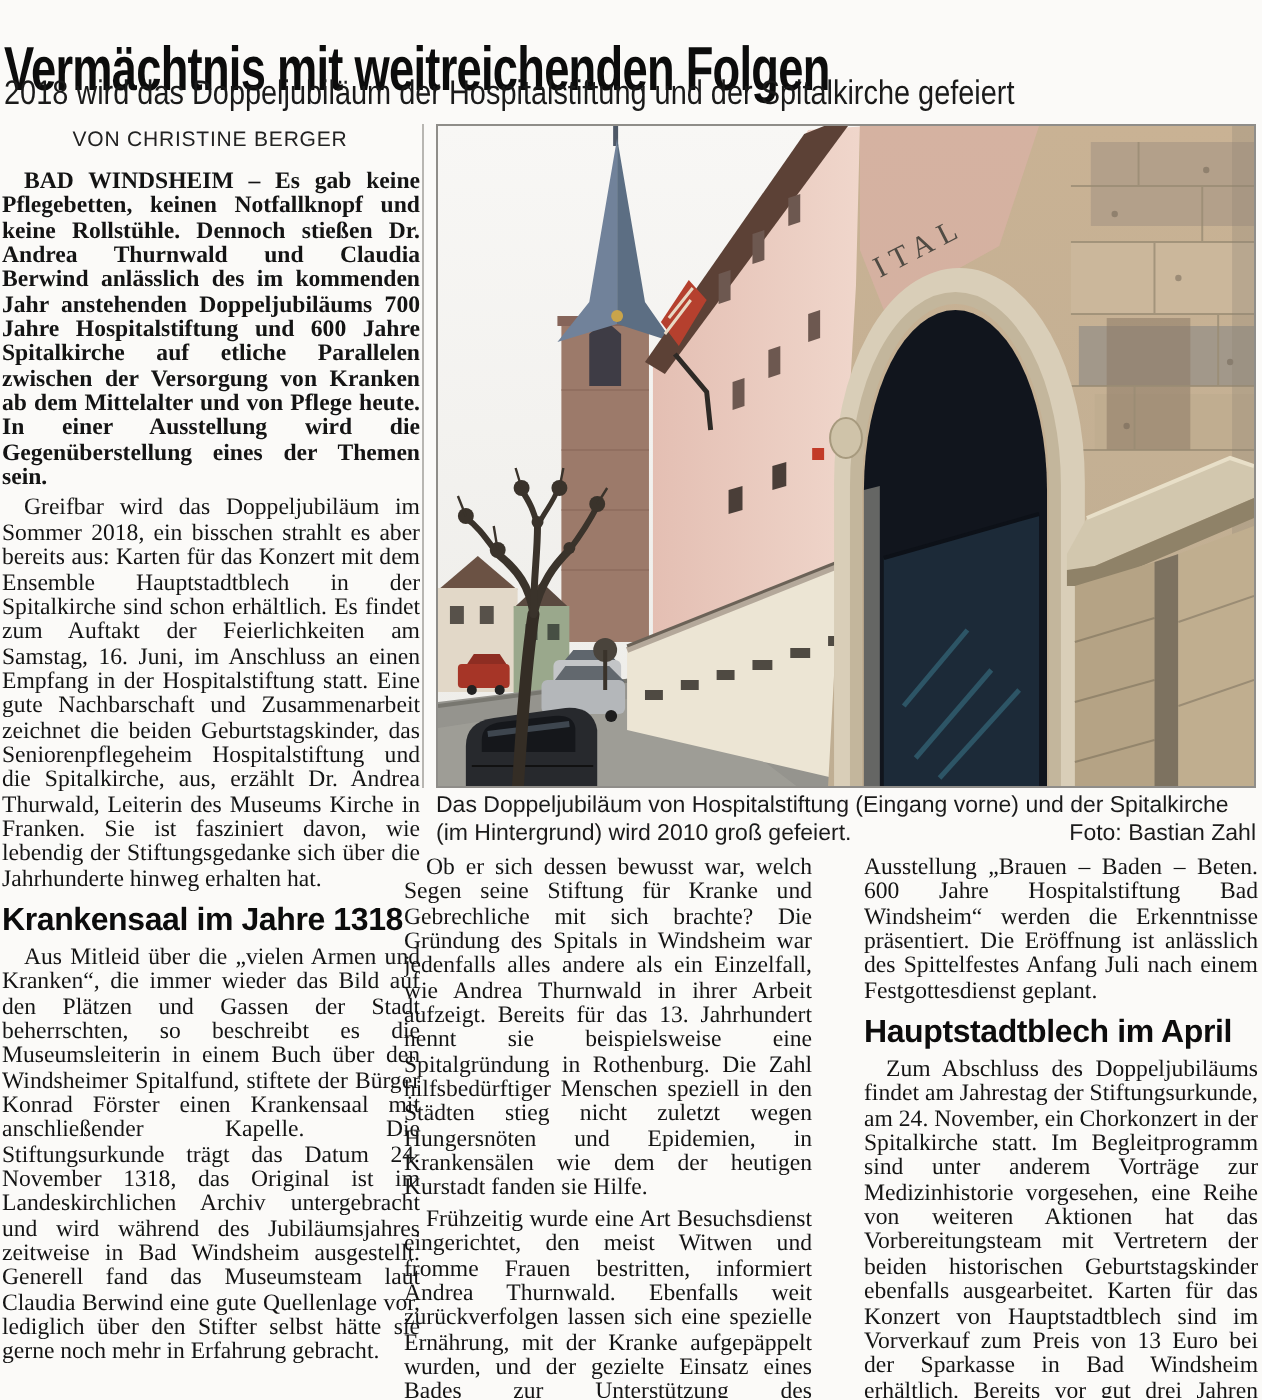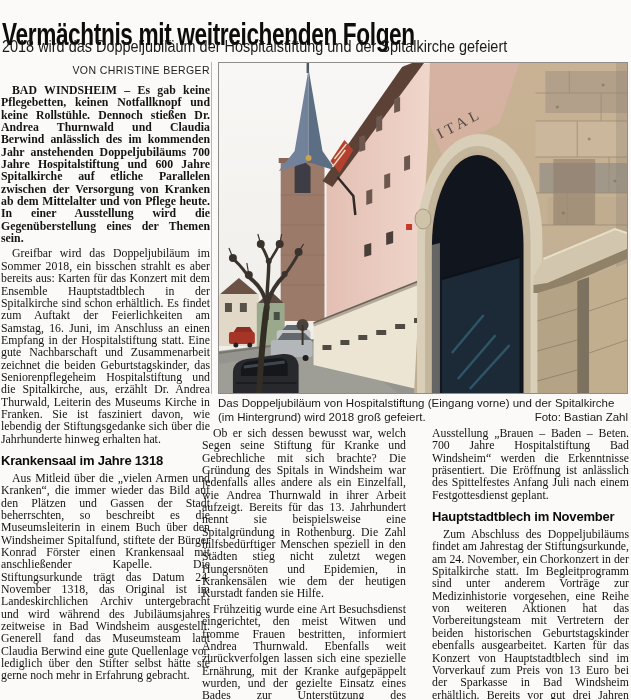--- a/index.html
+++ b/index.html
@@ -14,37 +14,37 @@
     font-size:31px;line-height:40px;letter-spacing:-0.5px;color:#0c0c0c;
     transform:scaleX(0.73);transform-origin:0 0;
   }
   .deck{
     position:absolute;left:2px;top:37px;white-space:nowrap;
     font-family:"Liberation Sans",sans-serif;font-weight:400;
     font-size:17px;color:#1a1a1a;
     transform:scaleX(0.85);transform-origin:0 0;
   }
   .byline{
-    position:absolute;left:0;top:64px;width:210px;text-align:right;
+    position:absolute;left:0;top:64px;width:210px;text-align:center;
     font-family:"Liberation Sans",sans-serif;font-size:10.5px;
     letter-spacing:0.4px;color:#222;
   }
   .col{
     position:absolute;font-size:11.8px;line-height:12.35px;
     text-align:justify;hyphens:auto;-webkit-hyphens:auto;overflow:hidden;
   }
   .col p{margin:0 0 3px 0}
   .col p.ind{text-indent:11px}
   .lead{font-weight:bold}
   .col-left{left:1px;top:84px;width:209px;height:615px}
   .col-mid{left:202px;top:427px;width:204px;height:272px}
   .col-right{left:432px;top:427px;width:197px;height:272px}
   .subh{
     font-family:"Liberation Sans",sans-serif;font-weight:700;
-    font-size:13px;line-height:17px;letter-spacing:-0.2px;color:#0c0c0c;
+    font-size:16px;line-height:17px;letter-spacing:-0.2px;color:#0c0c0c;
     margin:7px 0 3px 0;text-align:left;
   }
   .rule-v{position:absolute;left:211px;top:62px;width:1px;height:332px;background:#b8b6b2}
   .photo{
     position:absolute;left:218px;top:62px;width:408px;height:330px;
     border:1px solid #8f8d89;background:#efeeec;
   }
   .photo svg{display:block;width:100%;height:100%}
   .caption{
     position:absolute;left:218px;top:396px;width:410px;
@@ -239,26 +239,26 @@
       <path d="M360,218 L372,214 L372,330 L360,330 Z" fill="#7d7260"></path>
       <path d="M372,214 L410,200 L410,330 L372,330 Z" fill="#c0ae8f"></path>
       <path d="M372,248 l38,-13 M372,290 l38,-13" stroke="#9a8c74" stroke-width="1"></path>
     </g>
 
     <text transform="translate(222,76) rotate(-27)" font-family="Liberation Serif, serif" font-size="15" letter-spacing="4" fill="#42403a" opacity="0.9">ITAL</text>
   </svg>
 </figure>
 
 <div class="caption">
-  <span>Das Doppeljubiläum von Hospitalstiftung (Eingang vorne) und der Spitalkirche (im Hintergrund) wird 2018 groß gefeiert.</span>
+  <span>Das Doppeljubiläum von Hospitalstiftung (Eingang vorne) und der Spitalkirche (im Hintergrund) wird 2010 groß gefeiert.</span>
   <span class="credit">Foto: Bastian Zahl</span>
 </div>
 
 <div class="col col-mid">
   <p class="ind">Ob er sich dessen bewusst war, welch Segen seine Stiftung für Kranke und Gebrechliche mit sich brachte? Die Gründung des Spitals in Windsheim war jedenfalls alles andere als ein Einzelfall, wie Andrea Thurnwald in ihrer Arbeit aufzeigt. Bereits für das 13. Jahrhundert nennt sie beispielsweise eine Spitalgründung in Rothenburg. Die Zahl hilfsbedürftiger Menschen speziell in den Städten stieg nicht zuletzt wegen Hungersnöten und Epidemien, in Krankensälen wie dem der heutigen Kurstadt fanden sie Hilfe.</p>
   <p class="ind">Frühzeitig wurde eine Art Besuchsdienst eingerichtet, den meist Witwen und fromme Frauen bestritten, informiert Andrea Thurnwald. Ebenfalls weit zurückverfolgen lassen sich eine spezielle Ernährung, mit der Kranke aufgepäppelt wurden, und der gezielte Einsatz eines Bades zur Unterstützung des Heilungsprozesses. In der</p>
 </div>
 
 <div class="col col-right">
-  <p>Ausstellung „Brauen – Baden – Beten. 700 Jahre Hospitalstiftung Bad Windsheim“ werden die Erkenntnisse präsentiert. Die Eröffnung ist anlässlich des Spittelfestes Anfang Juli nach einem Festgottesdienst geplant.</p>
-  <h3 class="subh">Hauptstadtblech im November</h3>
+  <p>Ausstellung „Brauen – Baden – Beten. 600 Jahre Hospitalstiftung Bad Windsheim“ werden die Erkenntnisse präsentiert. Die Eröffnung ist anlässlich des Spittelfestes Anfang Juli nach einem Festgottesdienst geplant.</p>
+  <h3 class="subh">Hauptstadtblech im April</h3>
   <p class="ind">Zum Abschluss des Doppeljubiläums findet am Jahrestag der Stiftungsurkunde, am 24. November, ein Chorkonzert in der Spitalkirche statt. Im Begleitprogramm sind unter anderem Vorträge zur Medizinhistorie vorgesehen, eine Reihe von weiteren Aktionen hat das Vorbereitungsteam mit Vertretern der beiden historischen Geburtstagskinder ebenfalls ausgearbeitet. Karten für das Konzert von Hauptstadtblech sind im Vorverkauf zum Preis von 13 Euro bei der Sparkasse in Bad Windsheim erhältlich. Bereits vor gut drei Jahren traten die sechs Musiker in der Kurstadt auf.</p>
 </div>
 
 </body></html>

